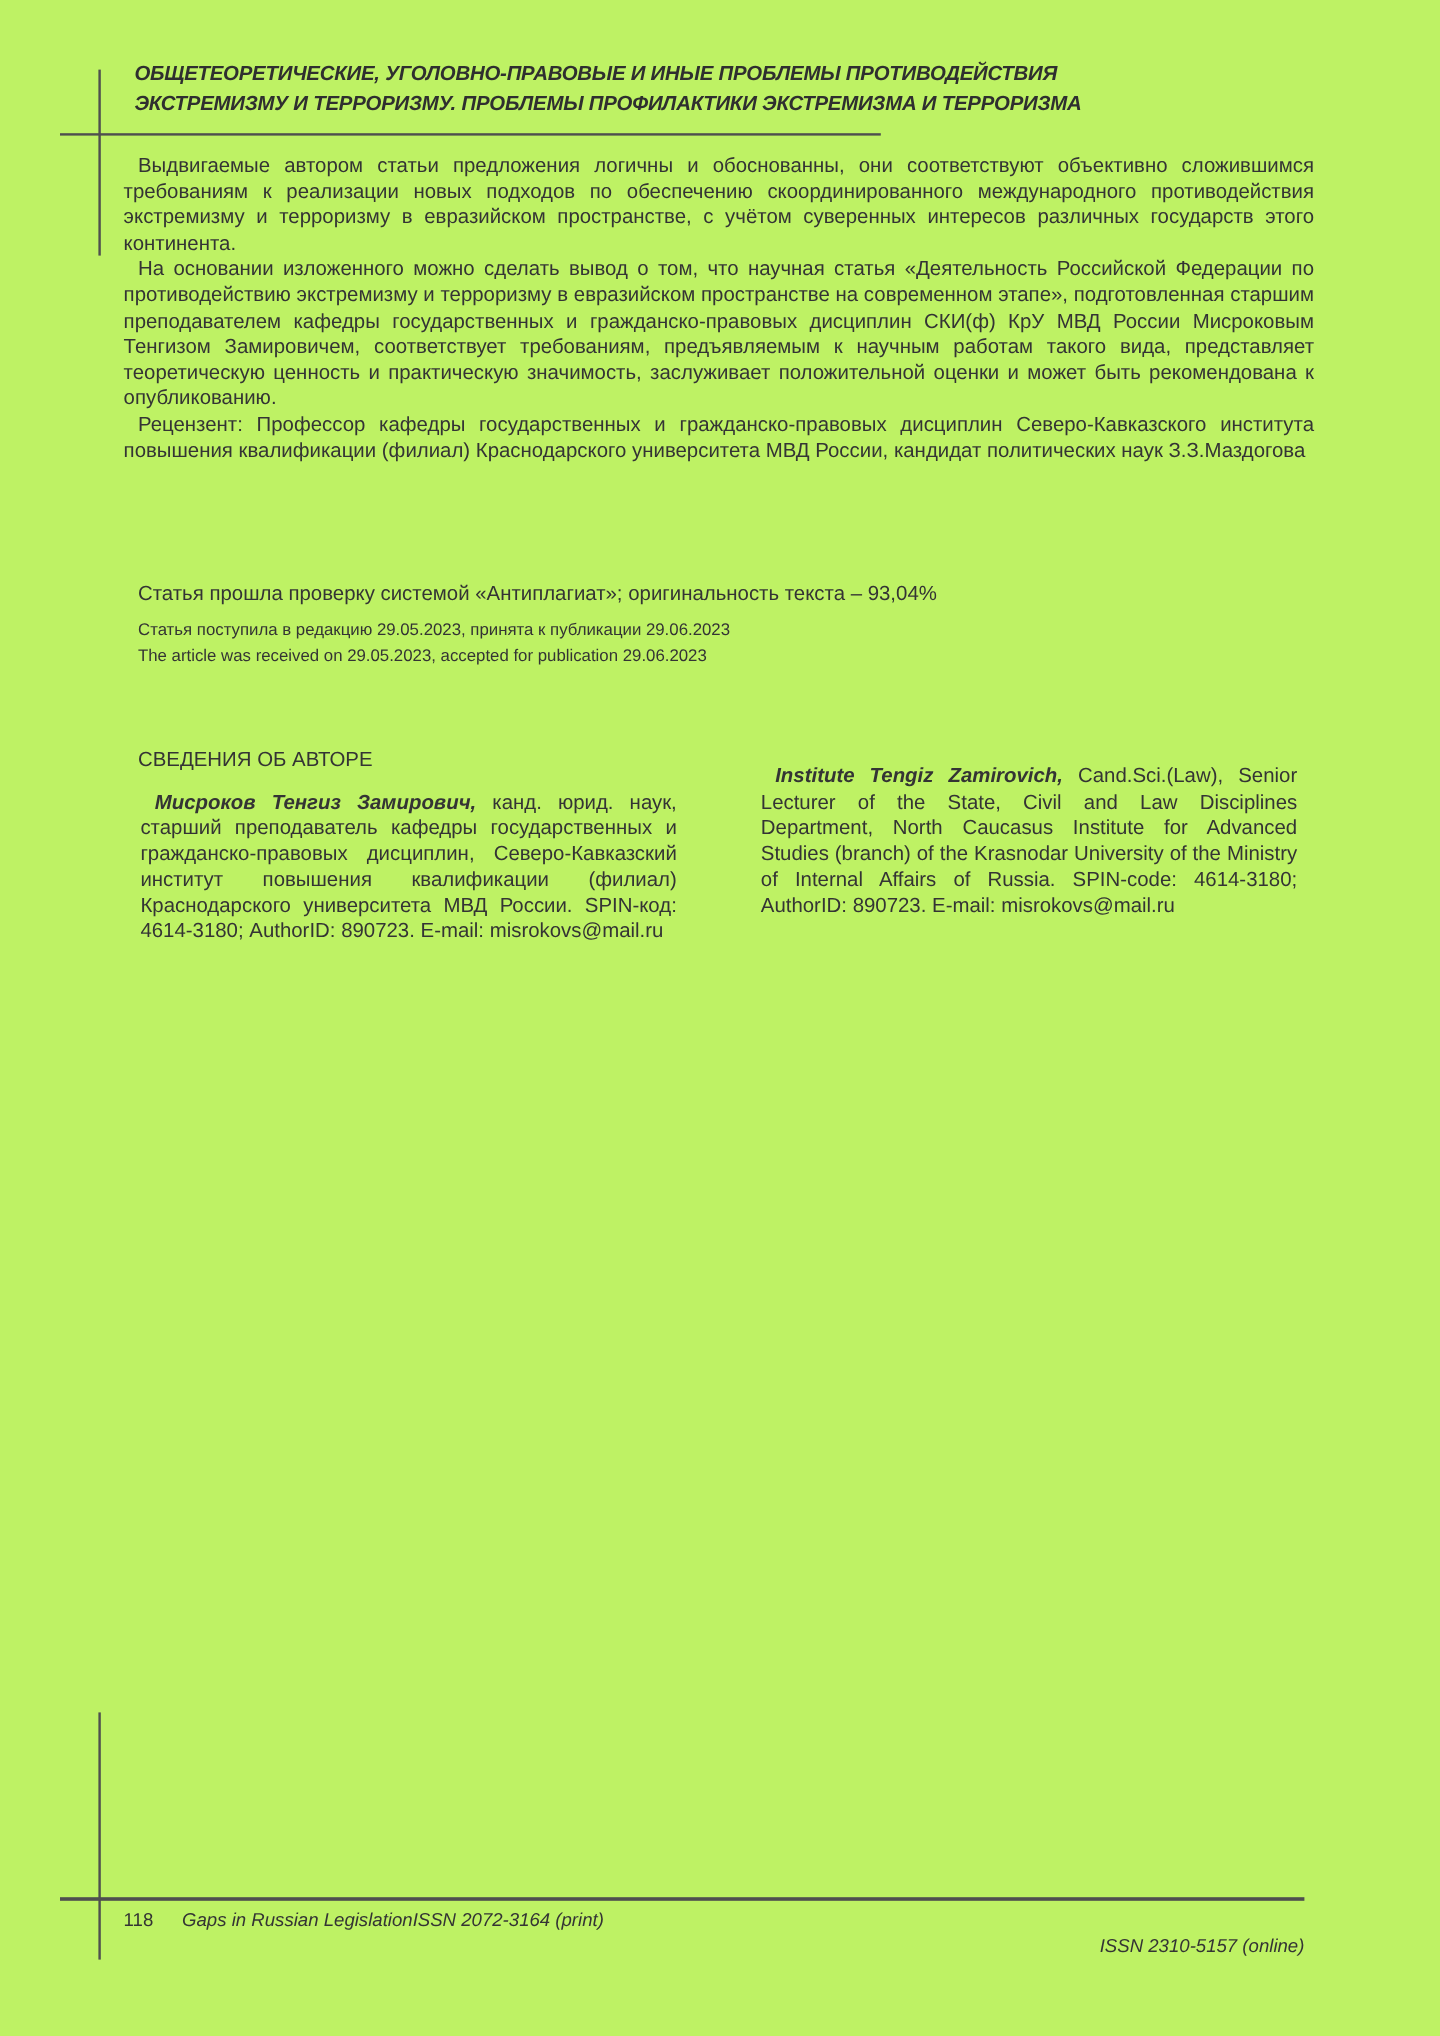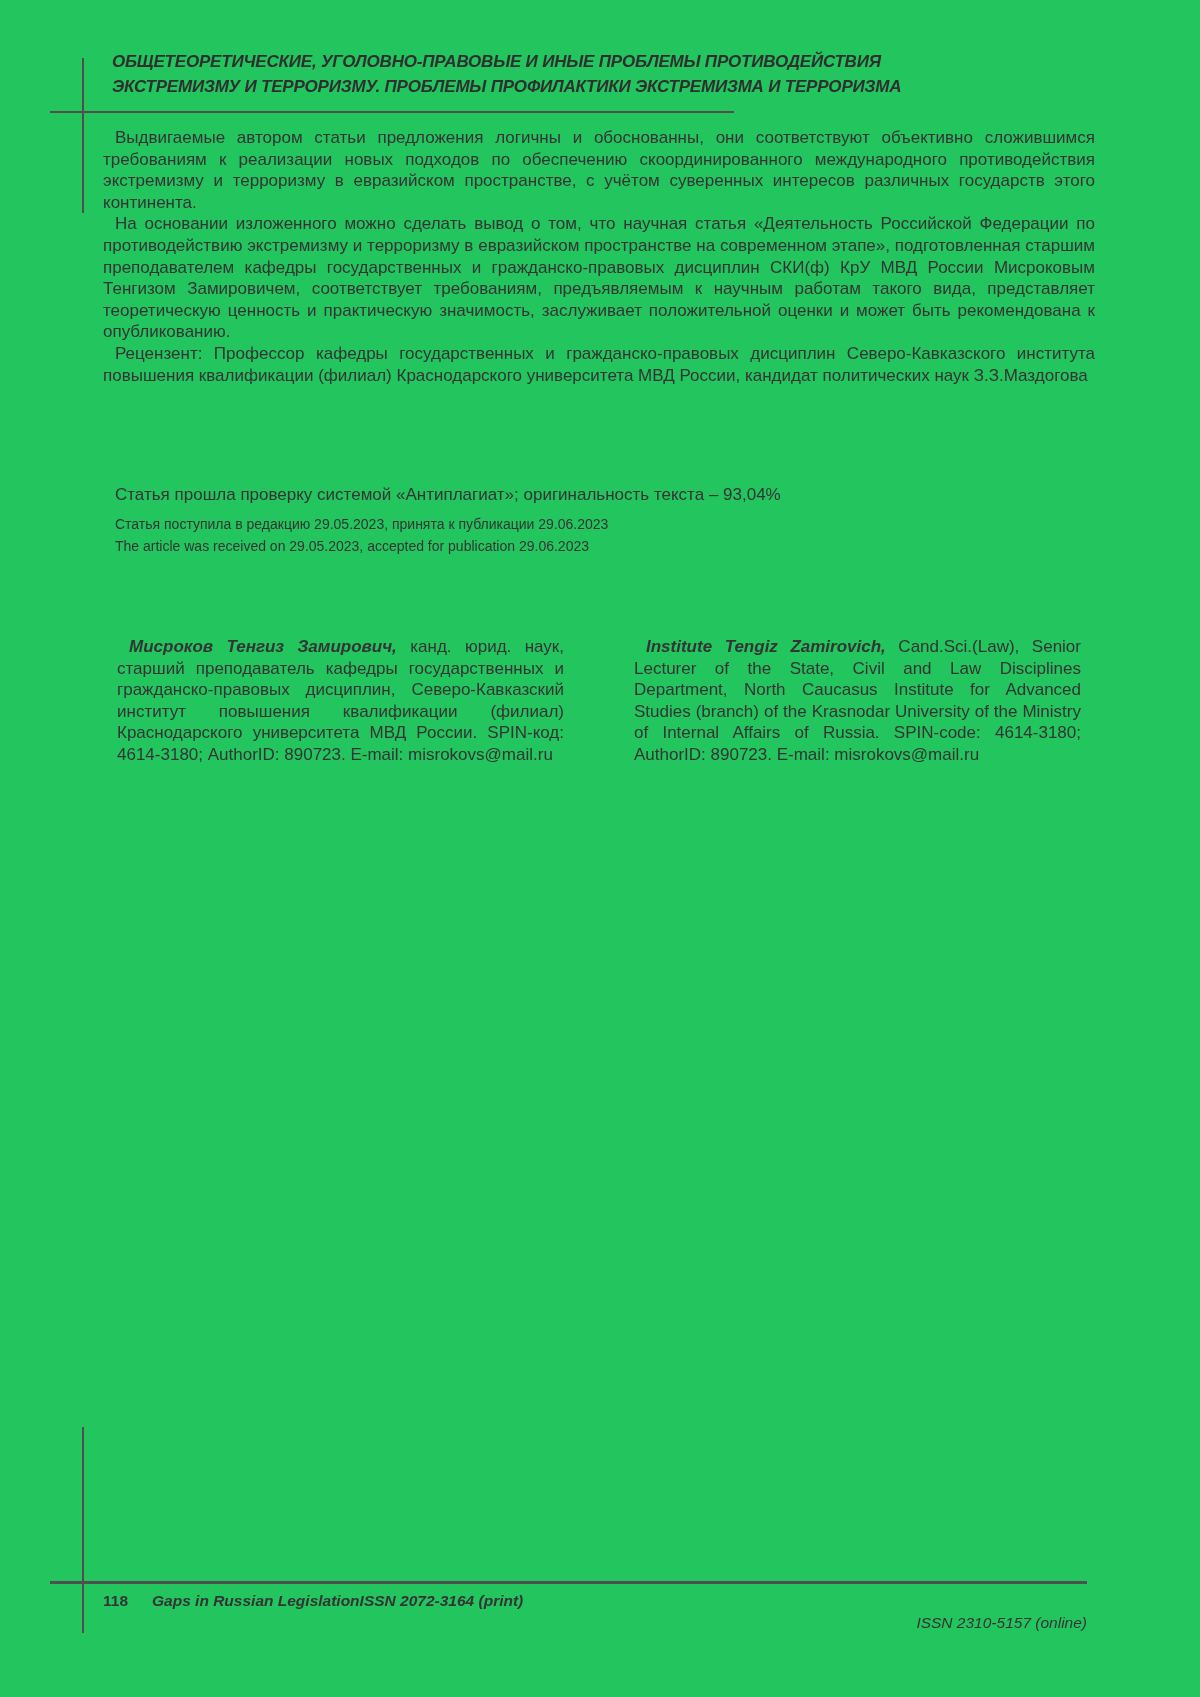--- a/index.html
+++ b/index.html
@@ -2,21 +2,21 @@
 <html lang="ru"><head>
 <meta charset="utf-8">
 <style>
   html, body { margin: 0; padding: 0; }
   body {
     width: 1200px; height: 1697px;
     background: #ffffff;
     font-family: "Liberation Sans", sans-serif;
     color: #333333;
   }
-  .page { position: relative; width: 1200px; height: 1697px; background: #22c55e; overflow: hidden; }
+  .page { position: relative; width: 1200px; height: 1697px; background: #bef264; overflow: hidden; }
 
   
   .vrule { position: absolute; width: 2px; background: #4f4f4f; }
   .vrule.top    { left: 82px; top: 58px;  height: 155px; }
   .vrule.bottom { left: 82px; top: 1427px; height: 206px; }
   .hrule { position: absolute; background: #4f4f4f; }
   .hrule.header { left: 50px; top: 111px;  width: 684px;  height: 2px; }
   .hrule.footer { left: 50px; top: 1581px; width: 1037px; height: 3px; }
 
   
@@ -57,21 +57,21 @@
   .author-col { flex: 1 1 0; text-align: justify; }
   .author-col .heading { text-indent: 12px; margin: 0; }
   .author-col p.bio { margin: 14px; text-indent: 12px; }
   .author-name { font-weight: bold; font-style: italic; }
 
   
   .page-footer {
     position: absolute; left: 103px; top: 1590px; width: 984px;
     font-size: 15.5px; line-height: 22px; color: #343434;
   }
-  .footer-row1 { display: flex; align-items: baseline; font-weight: bold; }
+  .footer-row1 { display: flex; align-items: baseline; }
   .footer-left { white-space: nowrap; }
   .page-number { font-style: normal; }
   .journal-title { font-style: italic; margin-left: 24px; }
   .footer-center { flex: 1 1 auto; text-align: center; font-style: italic; position: relative; left: 46px; white-space: nowrap; }
   .footer-right { white-space: nowrap; font-style: italic; }
   .footer-row2 { text-align: right; font-style: italic; }
 </style>
 </head>
 <body>
 
@@ -93,20 +93,21 @@
 
   <div class="antiplagiarism">Статья прошла проверку системой «Антиплагиат»; оригинальность текста – 93,04%</div>
 
   <div class="received-dates">
     <div>Статья поступила в редакцию 29.05.2023, принята к публикации 29.06.2023</div>
     <div>The article was received on 29.05.2023, accepted for publication 29.06.2023</div>
   </div>
 
   <div class="author-section">
     <div class="author-col">
+      <p class="heading">СВЕДЕНИЯ ОБ АВТОРЕ</p>
       <p class="bio"><span class="author-name">Мисроков Тенгиз Замирович,</span> <span>канд. юрид. наук, старший преподаватель кафедры государственных и гражданско-правовых дисциплин, Северо-Кавказский институт повышения квалификации (филиал) Краснодарского университета МВД России. SPIN-код: 4614-3180; AuthorID: 890723. E-mail: misrokovs@mail.ru</span></p>
     </div>
     <div class="author-col">
       <p class="bio"><span class="author-name">Institute Tengiz Zamirovich,</span> <span>Cand.Sci.(Law), Senior Lecturer of the State, Civil and Law Disciplines Department, North Caucasus Institute for Advanced Studies (branch) of the Krasnodar University of the Ministry of Internal Affairs of Russia. SPIN-code: 4614-3180; AuthorID: 890723. E-mail: misrokovs@mail.ru</span></p>
     </div>
   </div>
 
   <div class="vrule bottom"></div>
   <div class="hrule footer"></div>
 

